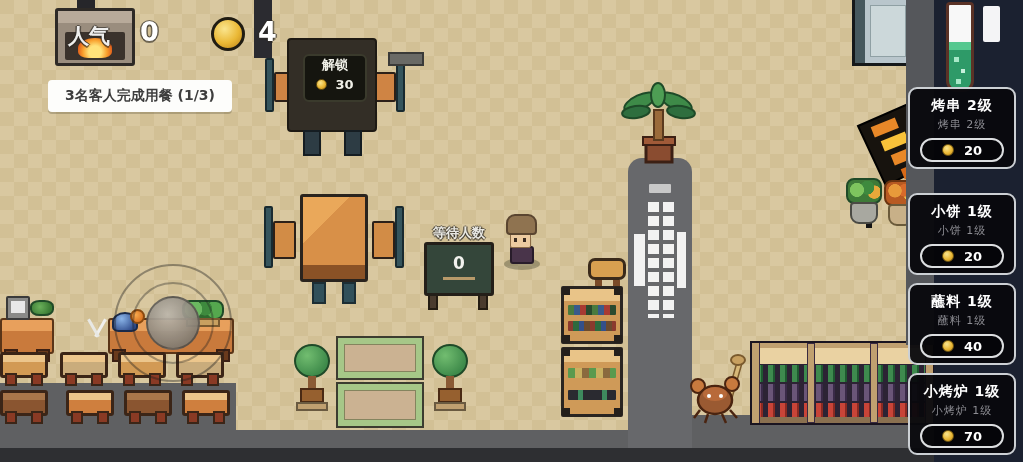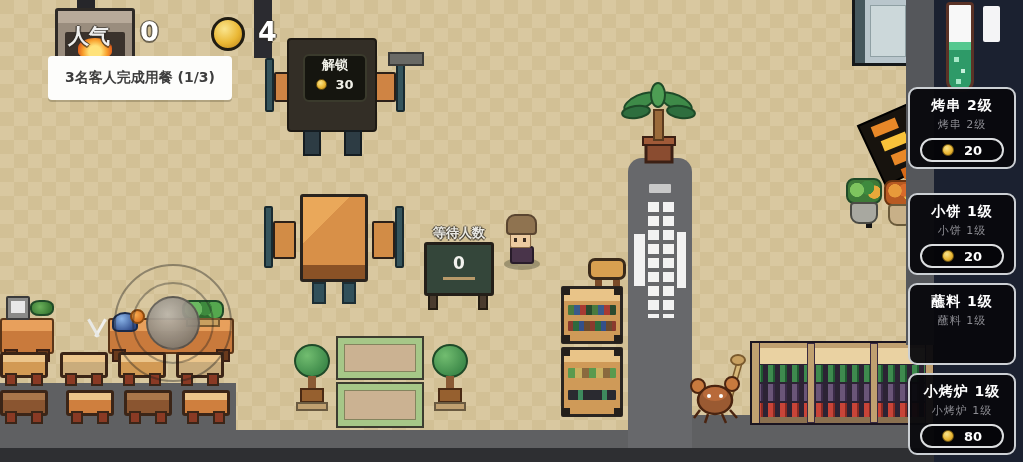--- a/index.html
+++ b/index.html
@@ -240,44 +240,48 @@
   <div class="abs" style="left:983px;top:6px;width:17px;height:36px;background:#f4f4f6;border-radius:2px;"></div>
 
   <div class="abs" style="left:114px;top:264px;width:118px;height:118px;border-radius:50%;border:2px solid rgba(30,30,30,.4);"></div>
   <div class="abs" style="left:132px;top:282px;width:82px;height:82px;border-radius:50%;border:2px solid rgba(30,30,30,.35);"></div>
   <div class="abs" style="left:146px;top:296px;width:54px;height:54px;border-radius:50%;background:radial-gradient(circle at 40% 33%, #bdb7ac, #7e786e 78%);border:2px solid rgba(40,40,40,.5);opacity:.93;cursor:grab;"></div>
 
   <div class="abs hud-label otl" style="left:68px;top:22px;z-index:30;">人气</div>
   <div class="abs hud-num otl" style="left:140px;top:16px;z-index:30;">0</div>
   <div class="abs coin" style="left:211px;top:17px;width:34px;height:34px;border:3px solid #201c12;z-index:30;"></div>
   <div class="abs hud-num otl" style="left:258px;top:16px;z-index:30;">4</div>
-  <div class="abs banner" style="left:48px;top:56px;width:184px;height:44px;z-index:30;">3名客人完成用餐 (1/3)</div>
+  <div class="abs banner" style="left:48px;top:80px;width:184px;height:32px;z-index:30;">3名客人完成用餐 (1/3)</div>
 
   <div class="abs panel" style="top:87px;">
     <div class="p-title">烤串 2级</div>
     <div class="p-sub">烤串 2级</div>
     <div class="p-btn">
       <span class="coin sm"></span>
       <span>20</span>
     </div>
   </div>
   <div class="abs panel" style="top:193px;">
     <div class="p-title">小饼 1级</div>
     <div class="p-sub">小饼 1级</div>
     <div class="p-btn">
       <span class="coin sm"></span>
       <span>20</span>
     </div>
   </div>
   <div class="abs panel" style="top:283px;">
     <div class="p-title">蘸料 1级</div>
     <div class="p-sub">蘸料 1级</div>
+    <div class="p-btn">
+      <span class="coin sm"></span>
+      <span>40</span>
+    </div>
   </div>
   <div class="abs panel" style="top:373px;">
     <div class="p-title">小烤炉 1级</div>
     <div class="p-sub">小烤炉 1级</div>
     <div class="p-btn">
       <span class="coin sm"></span>
-      <span>80</span>
+      <span>70</span>
     </div>
   </div>
 
 </div>
 
 </body></html>

